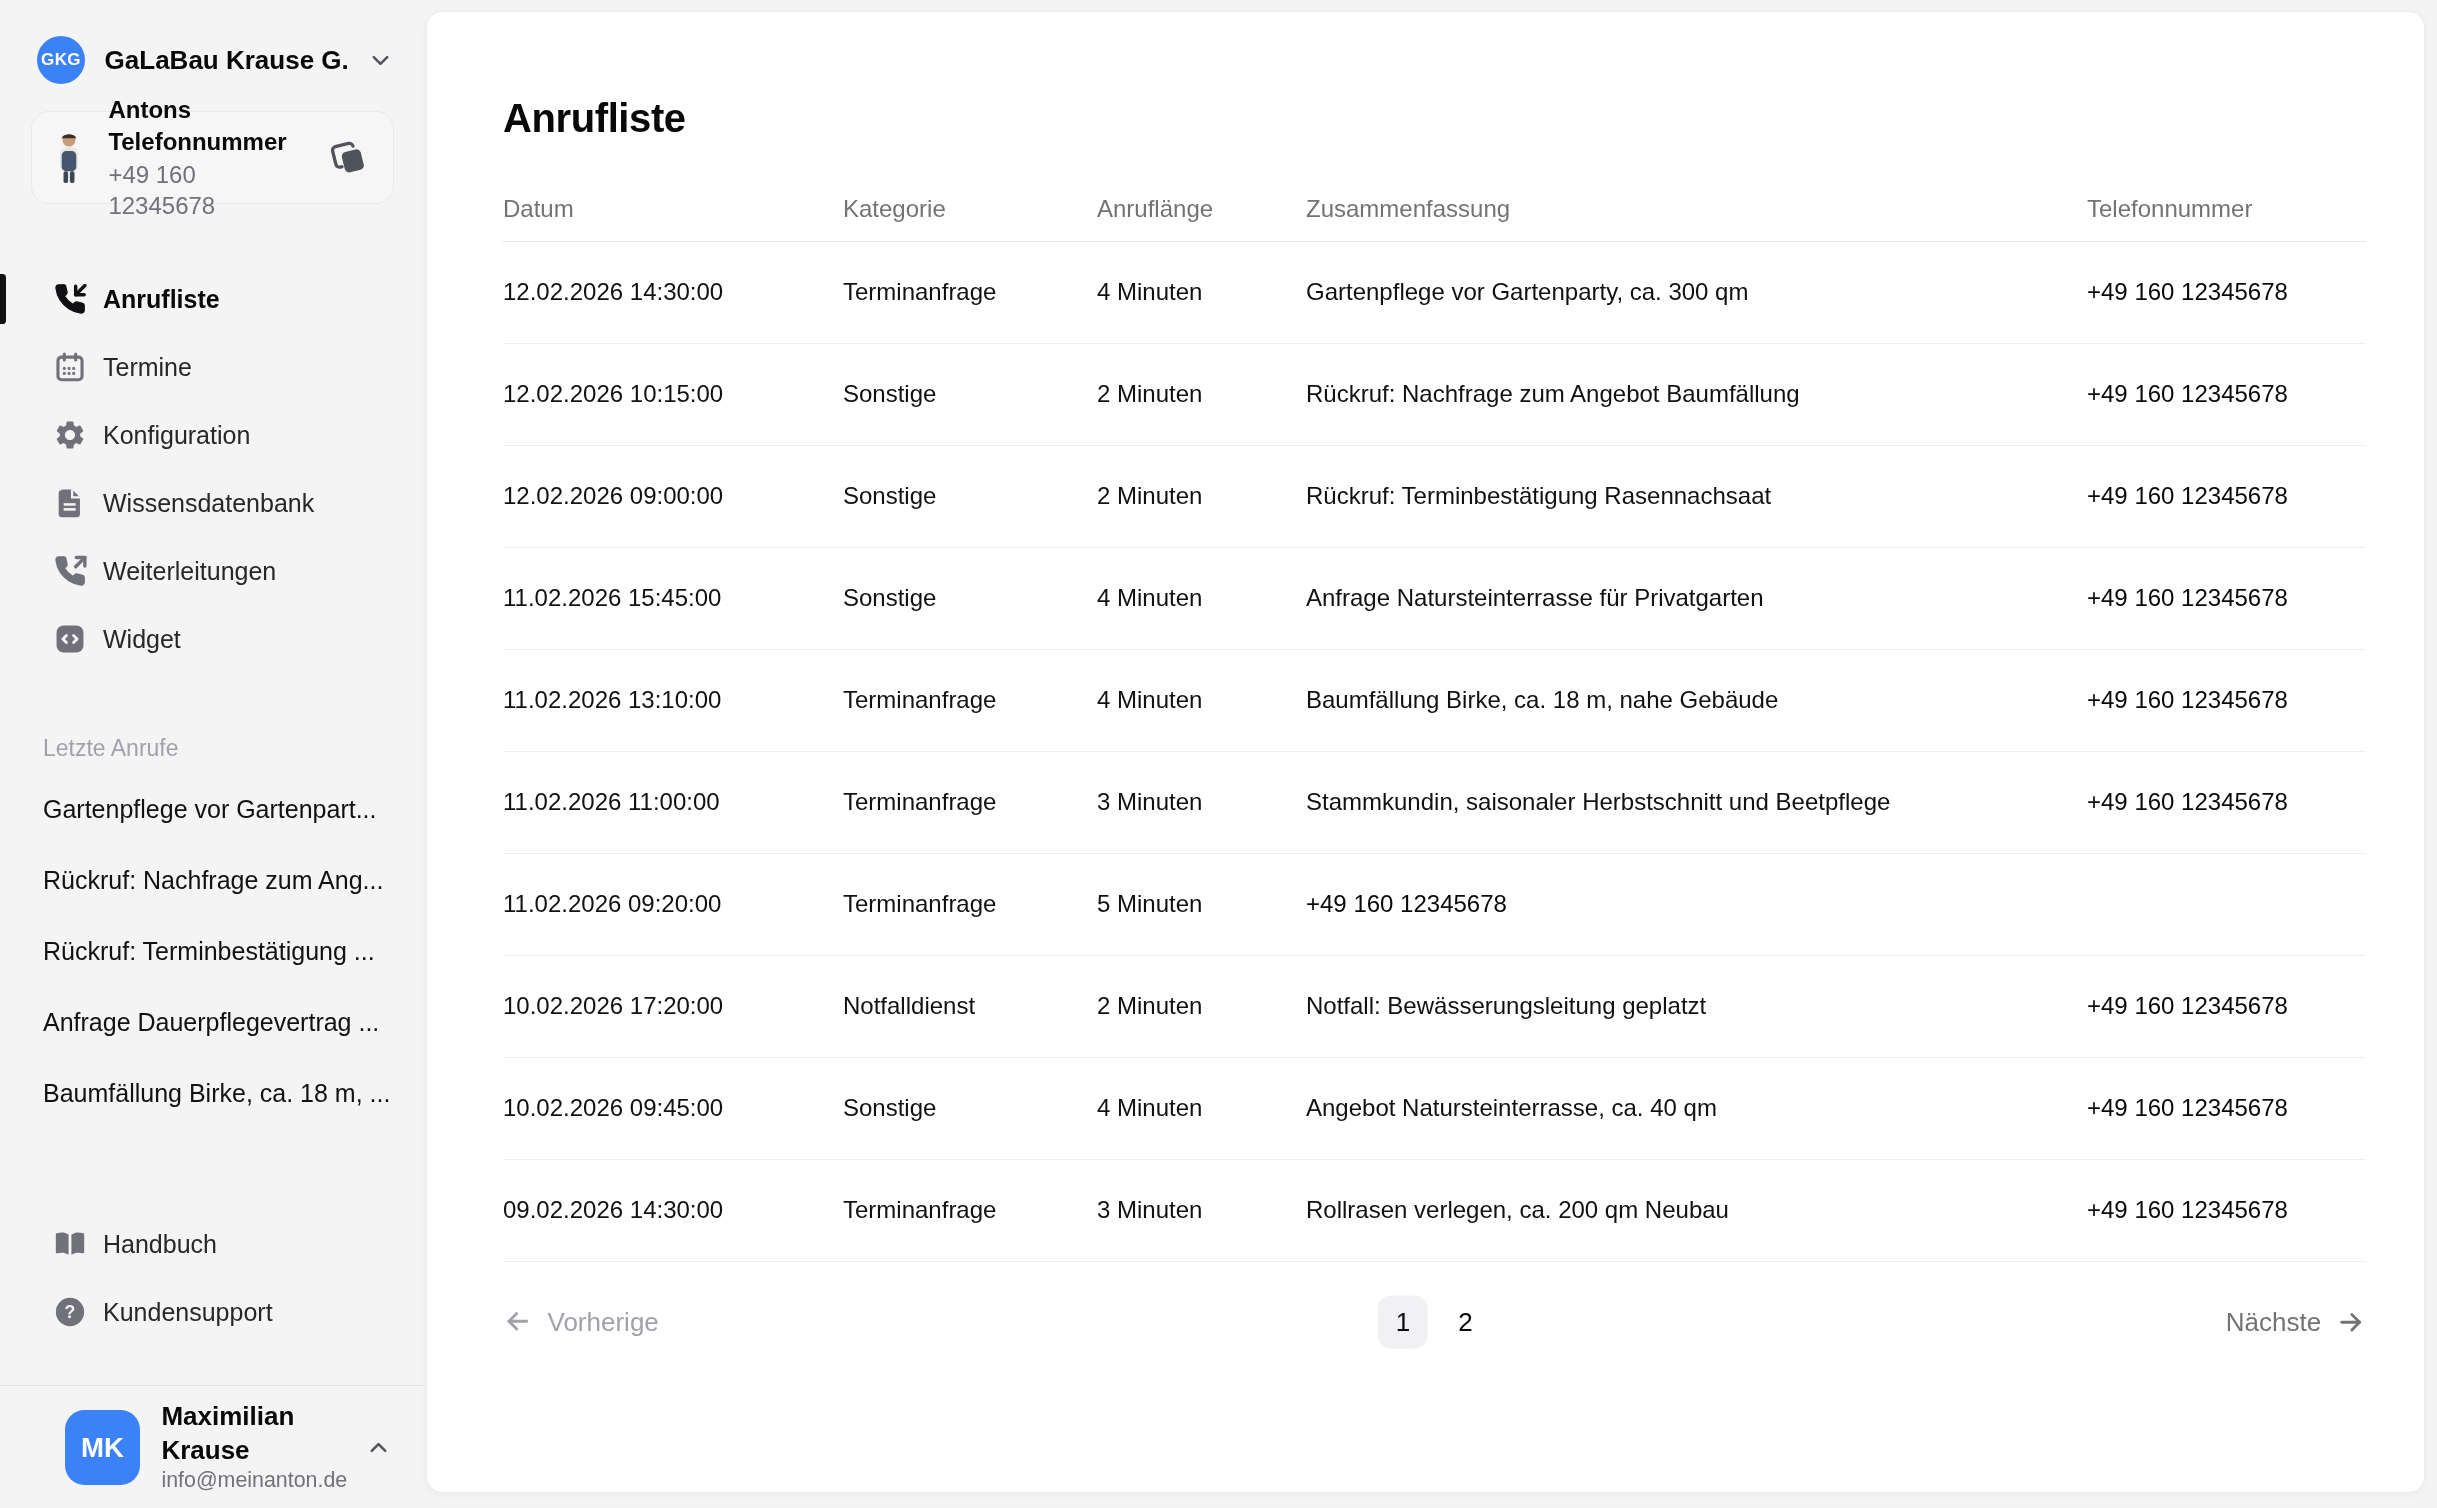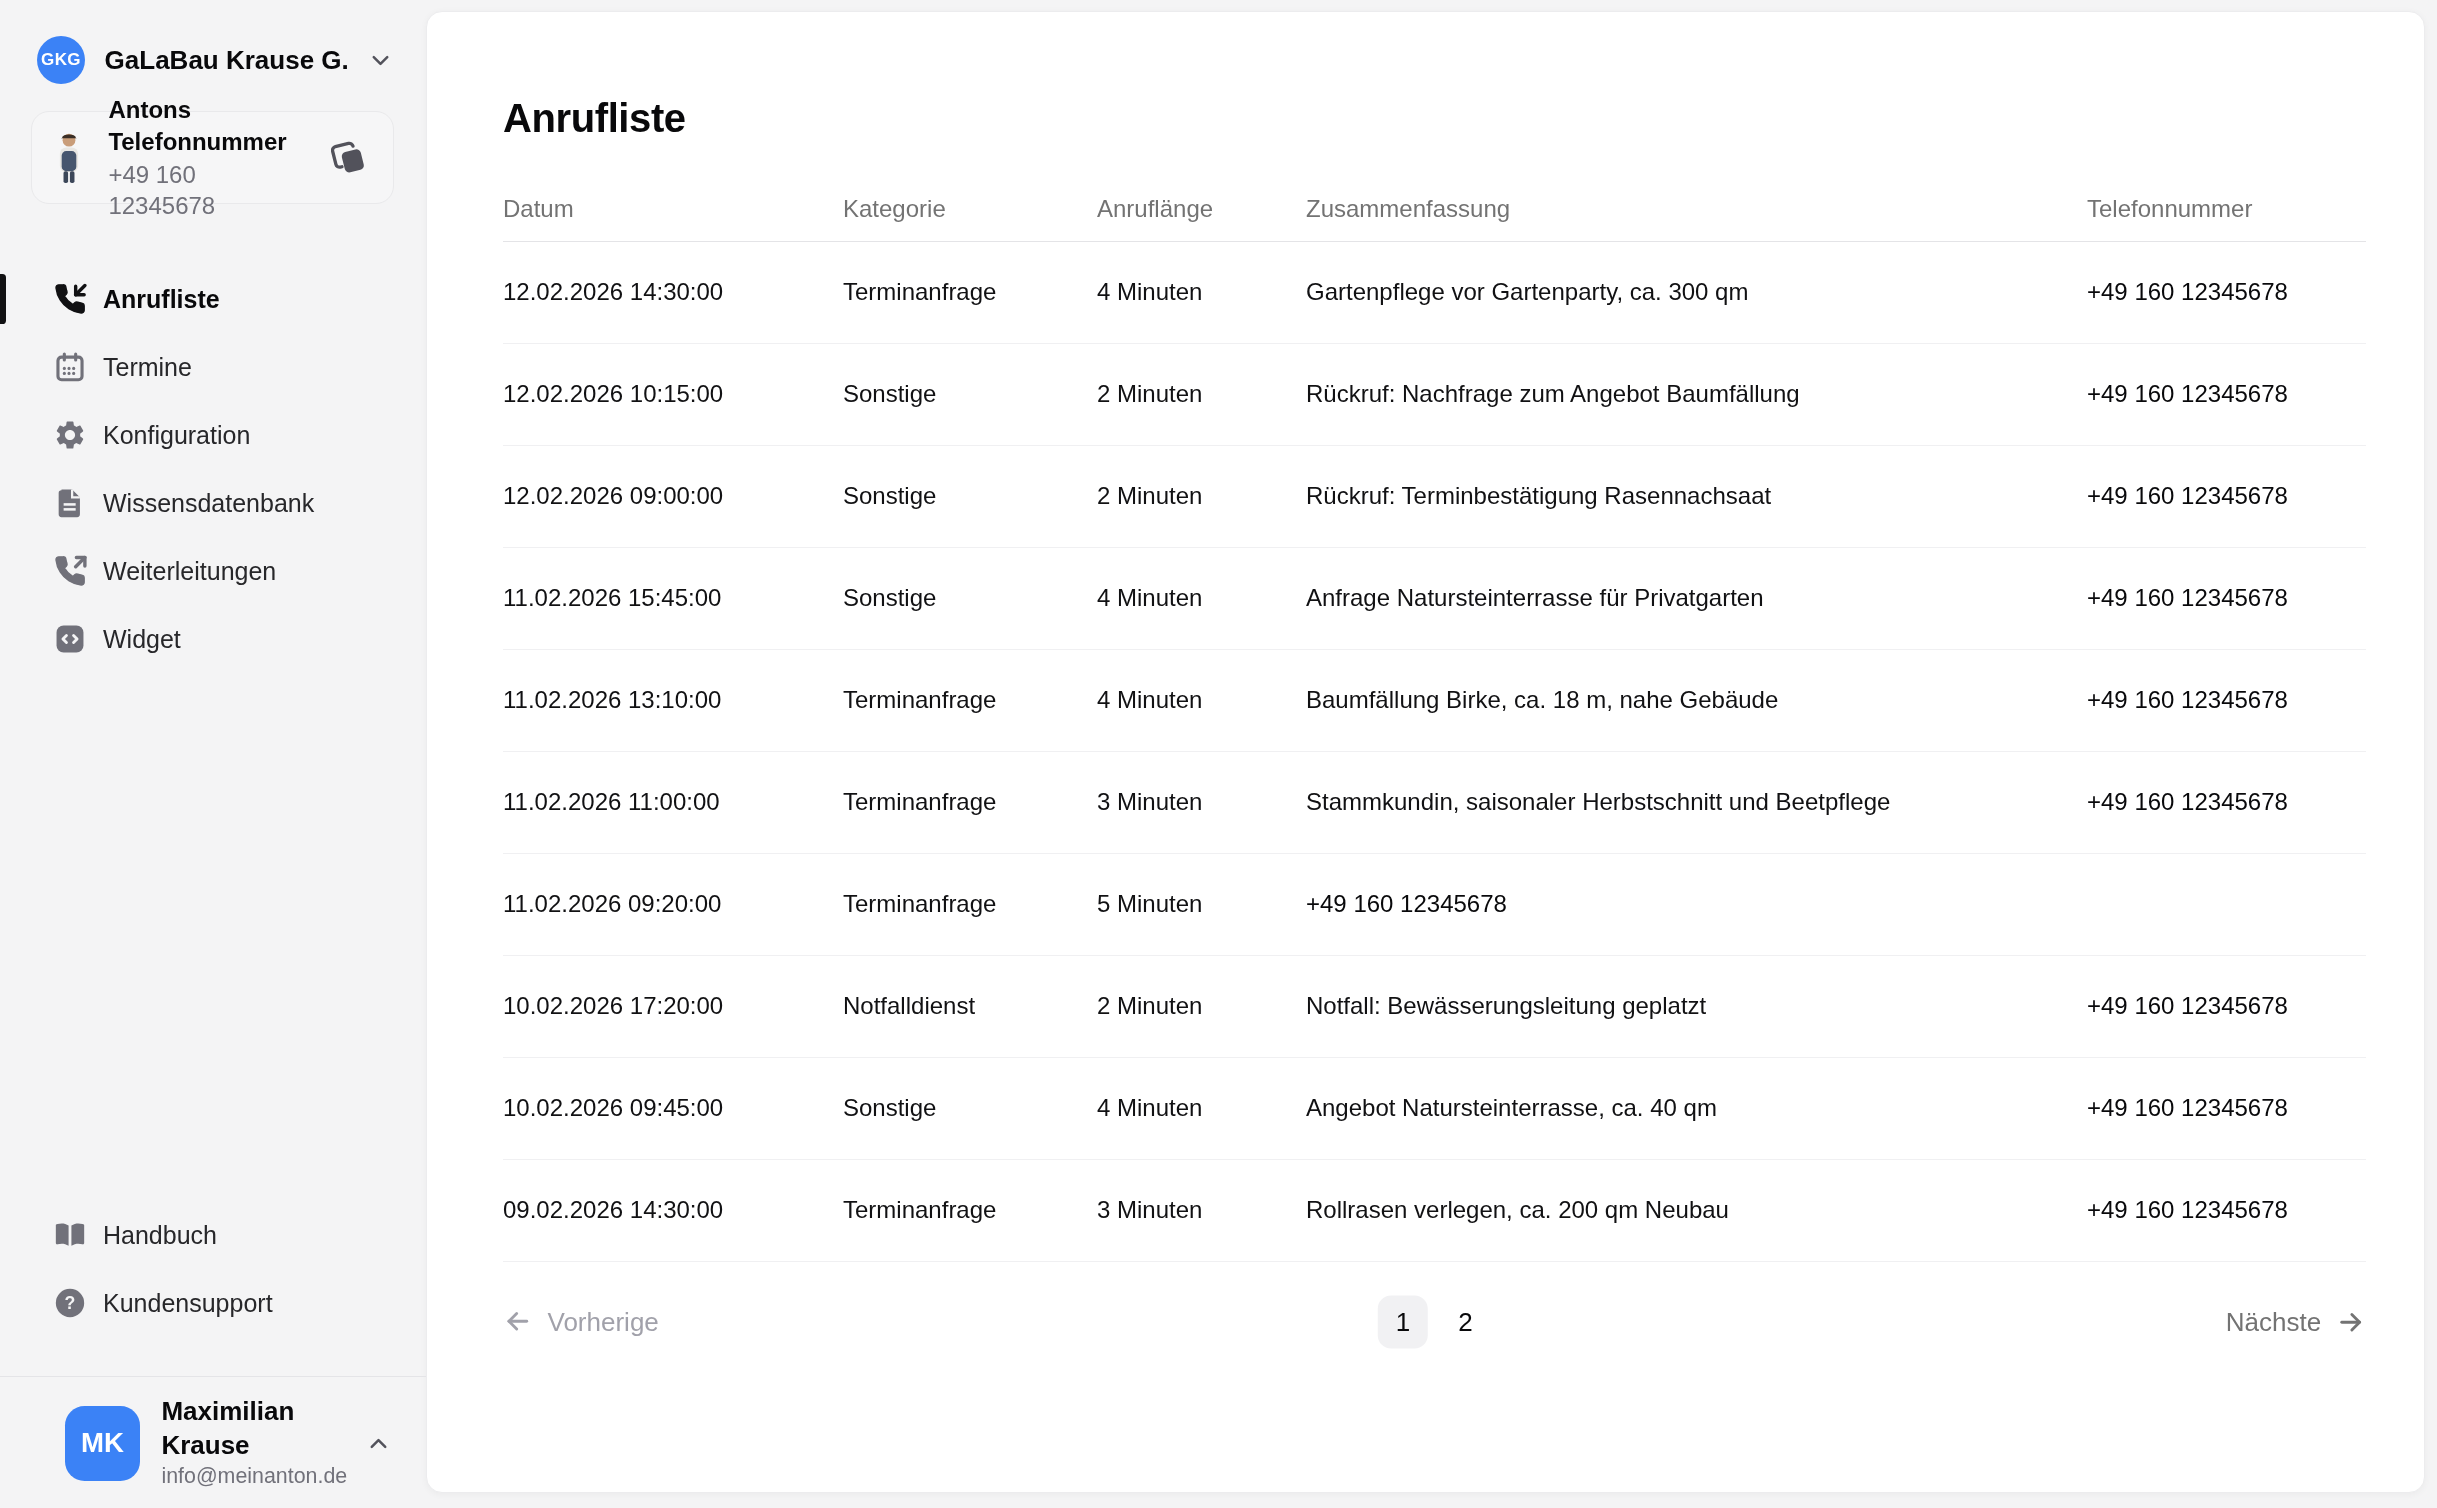--- a/index.html
+++ b/index.html
@@ -224,20 +224,28 @@
           <g fill="none" stroke="#f4f4f5" stroke-width="2" stroke-linecap="round" stroke-linejoin="round">
             <polyline points="9.5 9.5 7 12 9.5 14.5"></polyline>
             <polyline points="14.5 9.5 17 12 14.5 14.5"></polyline>
           </g>
         </svg>
       </span>
       <span>Widget</span>
     </div>
   </nav>
 
+  <div class="recent">
+    <div class="recent-heading">Letzte Anrufe</div>
+    <div class="recent-item">Gartenpflege vor Gartenpart...</div>
+    <div class="recent-item">Rückruf: Nachfrage zum Ang...</div>
+    <div class="recent-item">Rückruf: Terminbestätigung ...</div>
+    <div class="recent-item">Anfrage Dauerpflegevertrag ...</div>
+    <div class="recent-item">Baumfällung Birke, ca. 18 m, ...</div>
+  </div>
 
   <div class="spacer"></div>
 
   <div class="nav help">
     <div class="nav-item">
       <span class="nicon">
         <svg viewBox="0 0 24 24" fill="currentColor">
           <path d="M3.2 4.3c2.7-.85 5.4-.55 7.8.95v14.3c-2.4-1.5-5.1-1.8-7.8-.95-.6.19-1.2-.25-1.2-.88V5.2c0-.42.28-.78 1.2-.9z"></path>
           <path d="M20.8 4.3c-2.7-.85-5.4-.55-7.8.95v14.3c2.4-1.5 5.1-1.8 7.8-.95.6.19 1.2-.25 1.2-.88V5.2c0-.42-.28-.78-1.2-.9z"></path>
         </svg>

